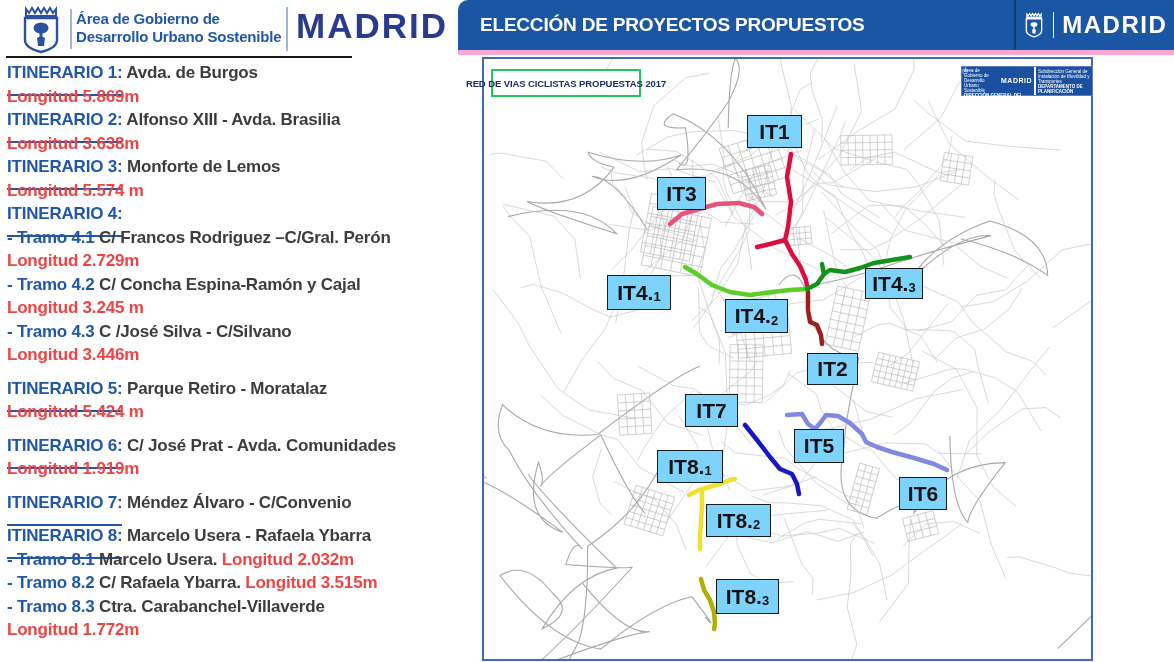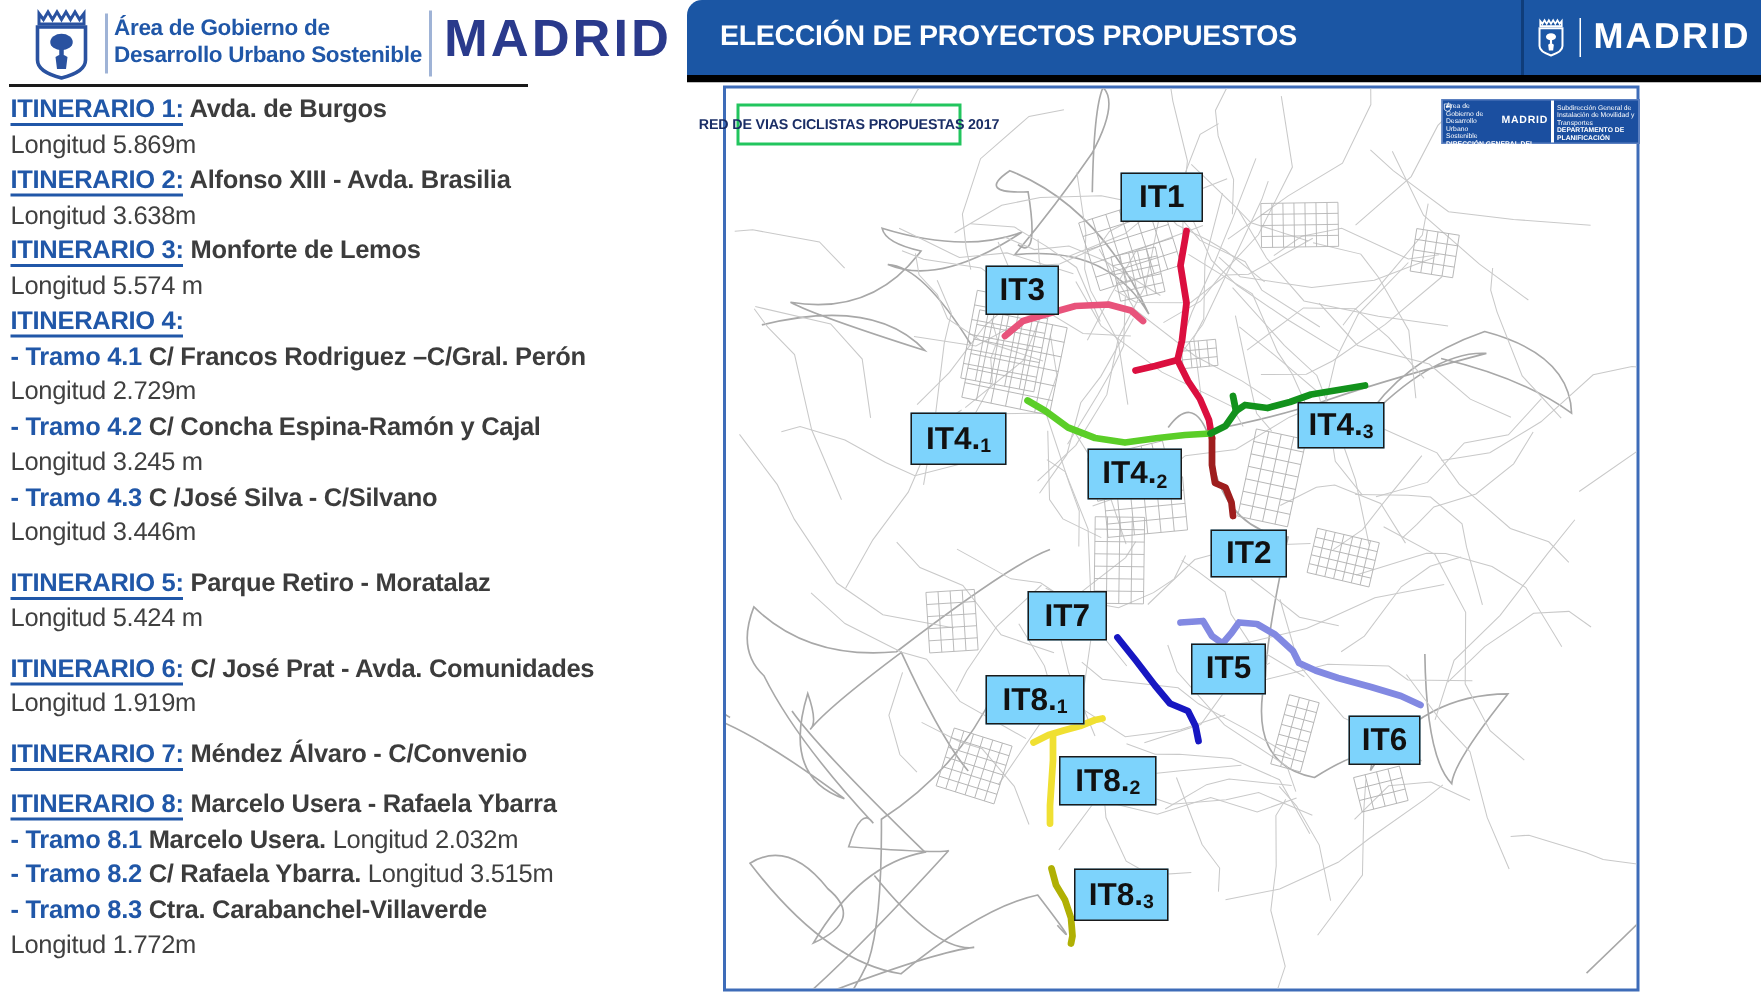--- a/index.html
+++ b/index.html
@@ -10,36 +10,36 @@
   .hdr-left{position:absolute;left:0;top:0;width:458px;height:57px;background:#fff;}
   .crest{position:absolute;left:18px;top:4px;}
   .vdiv{position:absolute;top:9px;width:2px;height:40px;background:#9fb3d6;}
   .agency{position:absolute;left:76px;top:10px;color:#2057a8;font-weight:700;
           font-size:15px;line-height:18px;letter-spacing:-.2px;}
   .brand-left{position:absolute;left:296px;top:6px;color:#2a3a8c;font-weight:700;
           font-size:35px;letter-spacing:2px;}
   .hdr-rule{position:absolute;left:6px;top:56px;width:346px;height:2px;background:#1a1a1a;}
   
   .hdr-bar{position:absolute;left:458px;top:0;width:716px;height:55px;background:#1b56a4;
-           border-radius:10px 0 0 0;border-bottom:5px solid #000000;box-sizing:border-box;}
+           border-radius:10px 0 0 0;border-bottom:5px solid #f9a8d4;box-sizing:border-box;}
   .bar-title{position:absolute;left:22px;top:14px;color:#fff;font-weight:700;font-size:19px;
              letter-spacing:-.2px;white-space:nowrap;}
   .bar-logo{position:absolute;right:0;top:0;height:50px;width:158px;border-left:2px solid #0f3d7a;
             display:flex;align-items:center;justify-content:center;gap:8px;}
   .bar-logo .wline{width:1.5px;height:26px;background:#fff;}
   .bar-brand{color:#fff;font-weight:700;font-size:24px;letter-spacing:1.5px;}
   
   .list{position:absolute;left:7px;top:61px;width:472px;font-size:17px;letter-spacing:-.2px;
         color:#1e1e1e;}
   .row{white-space:nowrap;height:23.5px;line-height:23.5px;}
   .row.spaced{margin-top:10px;}
-  .lbl-head{color:#2057a8;font-weight:700;border-bottom:2px solid #2057a8;padding-bottom:0px;}
+  .lbl-head{color:#2057a8;font-weight:700;border-bottom:2px solid #2057a8;padding-bottom:12px;}
   .lbl-tramo{color:#2057a8;font-weight:700;}
   .txt-dark{color:#3c3c3c;font-weight:700;}
-  .txt-plain{color:#404040;font-weight:400;}
+  .txt-plain{color:#ef4444;font-weight:700;}
   
   .map{position:absolute;left:482px;top:57px;width:611px;height:604px;background:#fff;
        border:2px solid #3e6cb8;box-sizing:border-box;}
   .map svg{position:absolute;left:0;top:0;}
   .legend{position:absolute;left:7px;top:10px;width:146px;height:24px;border:2px solid #22c55e;
           background:#fff;color:#1a2e66;font-weight:700;font-size:9.5px;display:flex;
           align-items:center;justify-content:center;letter-spacing:-.1px;white-space:nowrap;}
   .stamp{position:absolute;left:477px;top:7px;width:130px;height:28px;background:#1b4fa0;
          border:1px solid #5a7fc0;display:flex;color:#fff;}
   .stamp .sl{width:74px;border-right:2px solid #fff;padding:1px 2px;box-sizing:border-box;}

